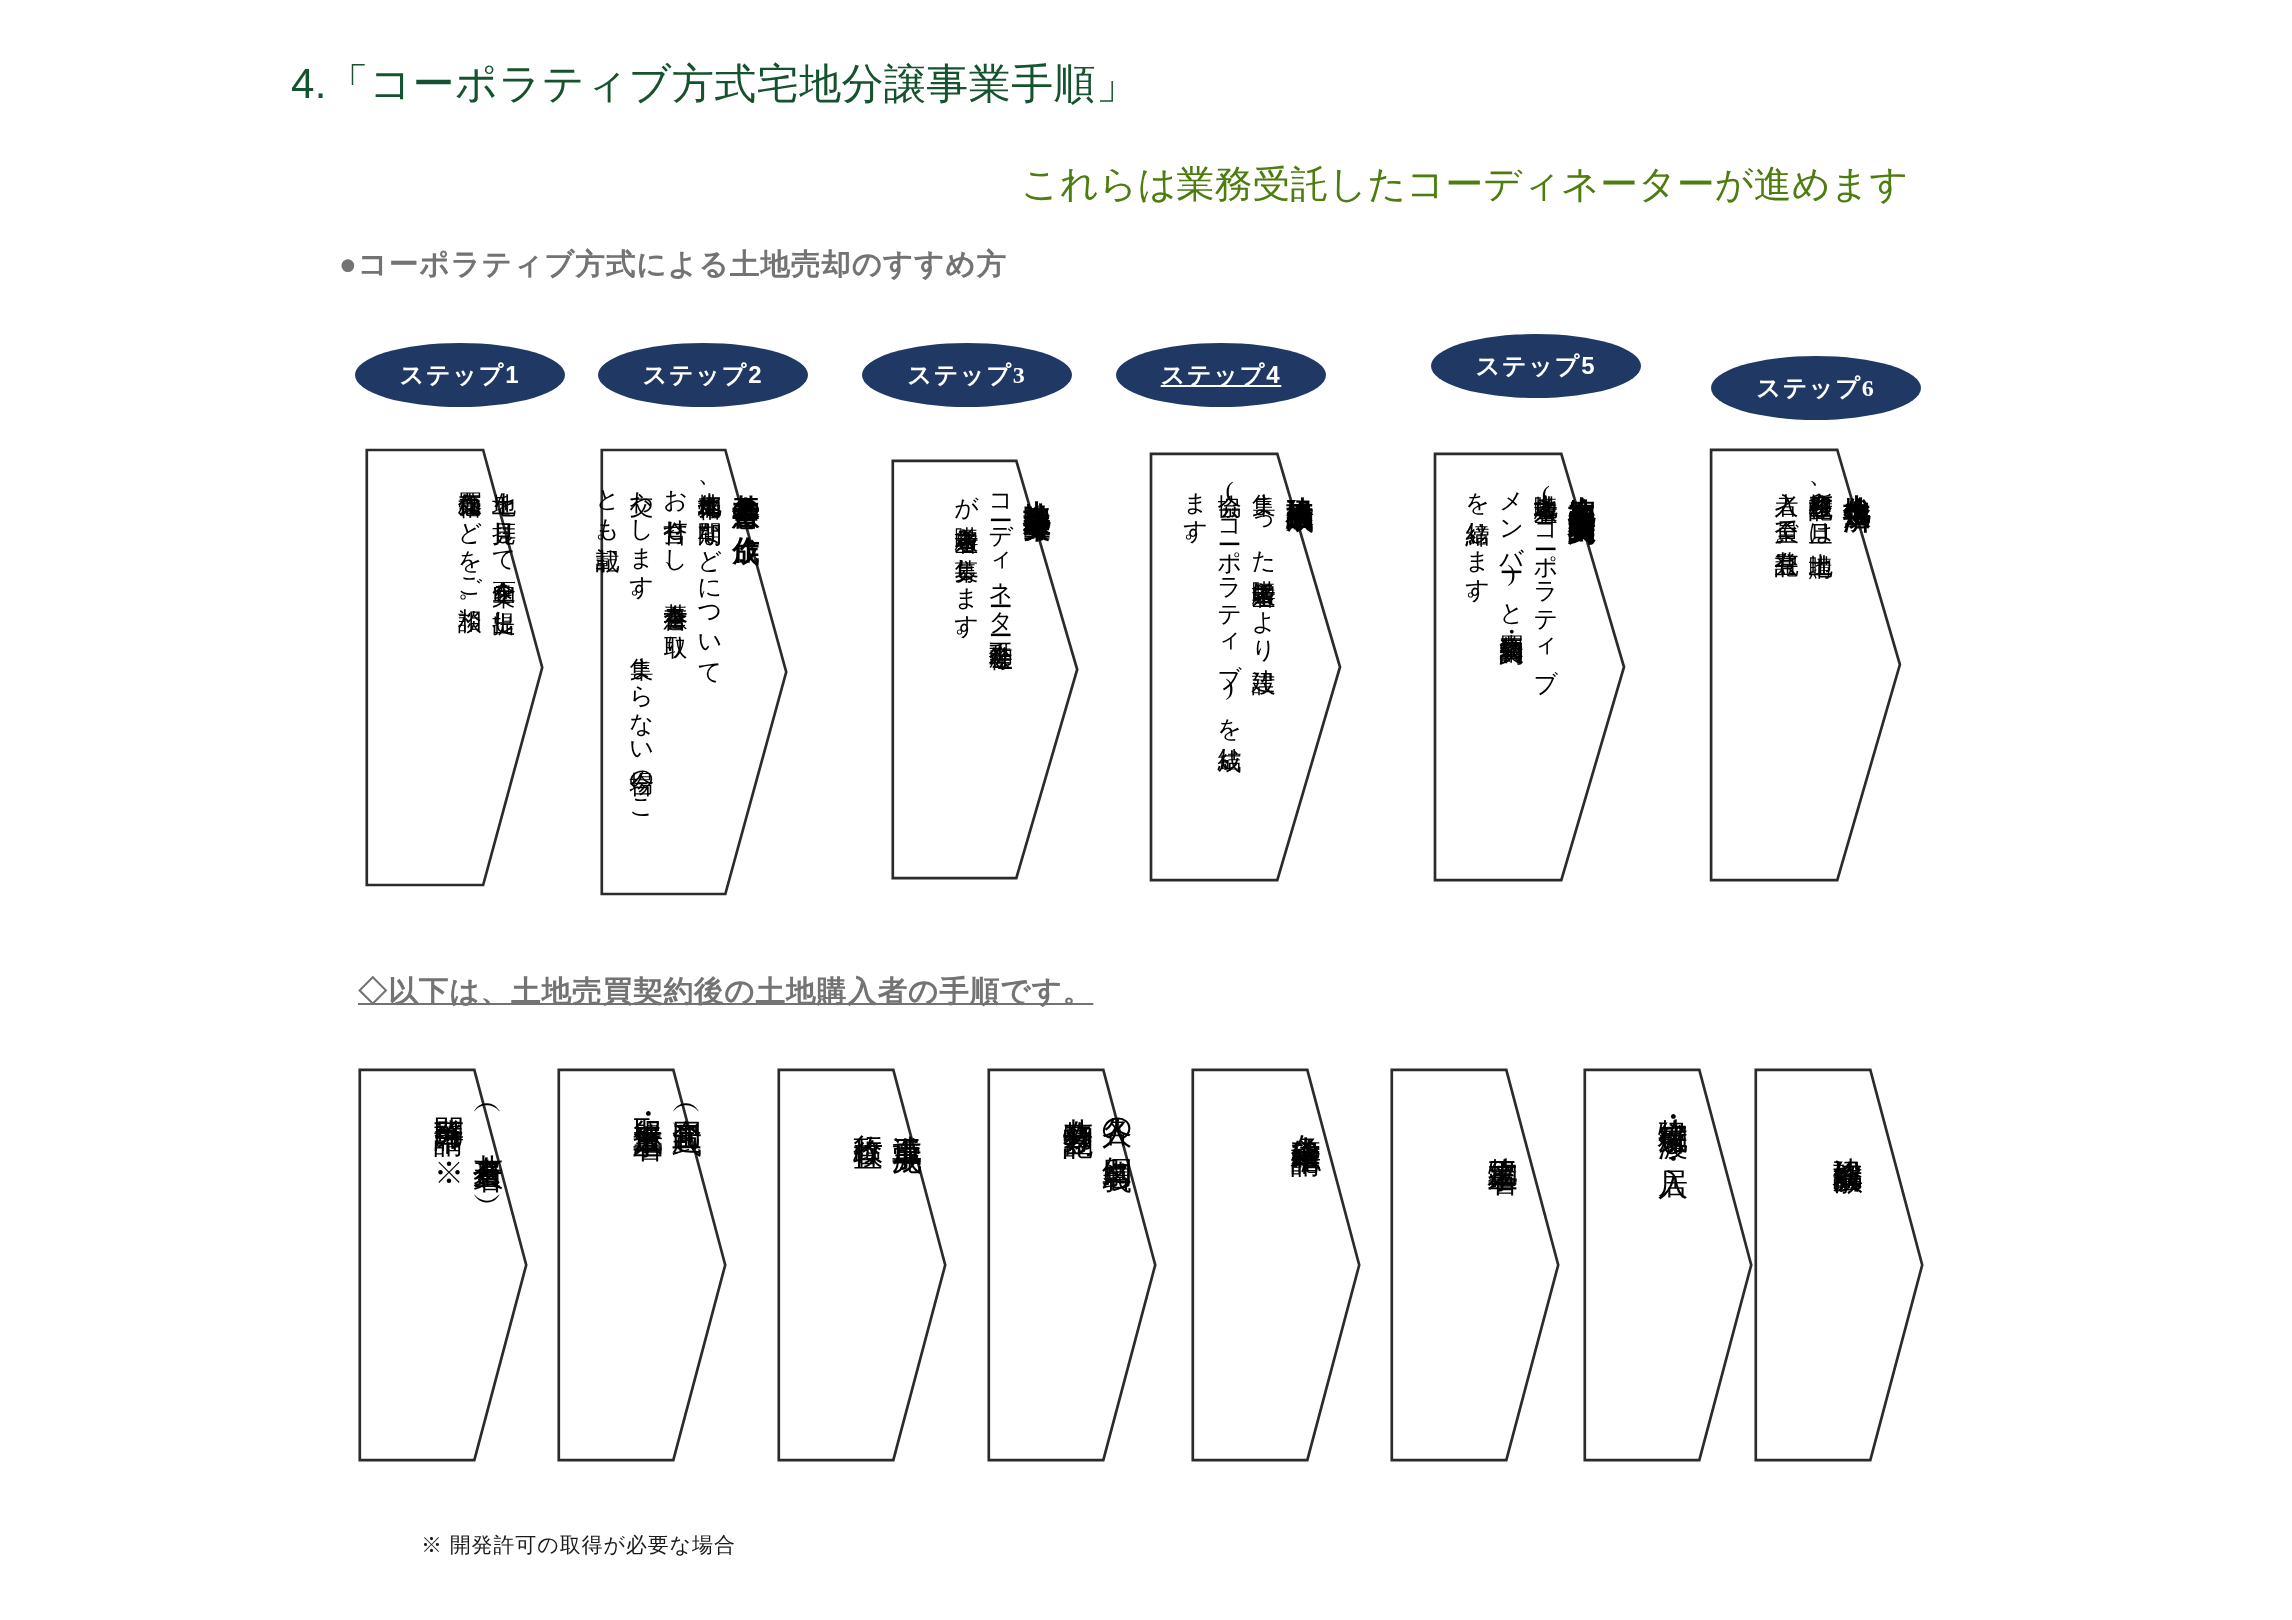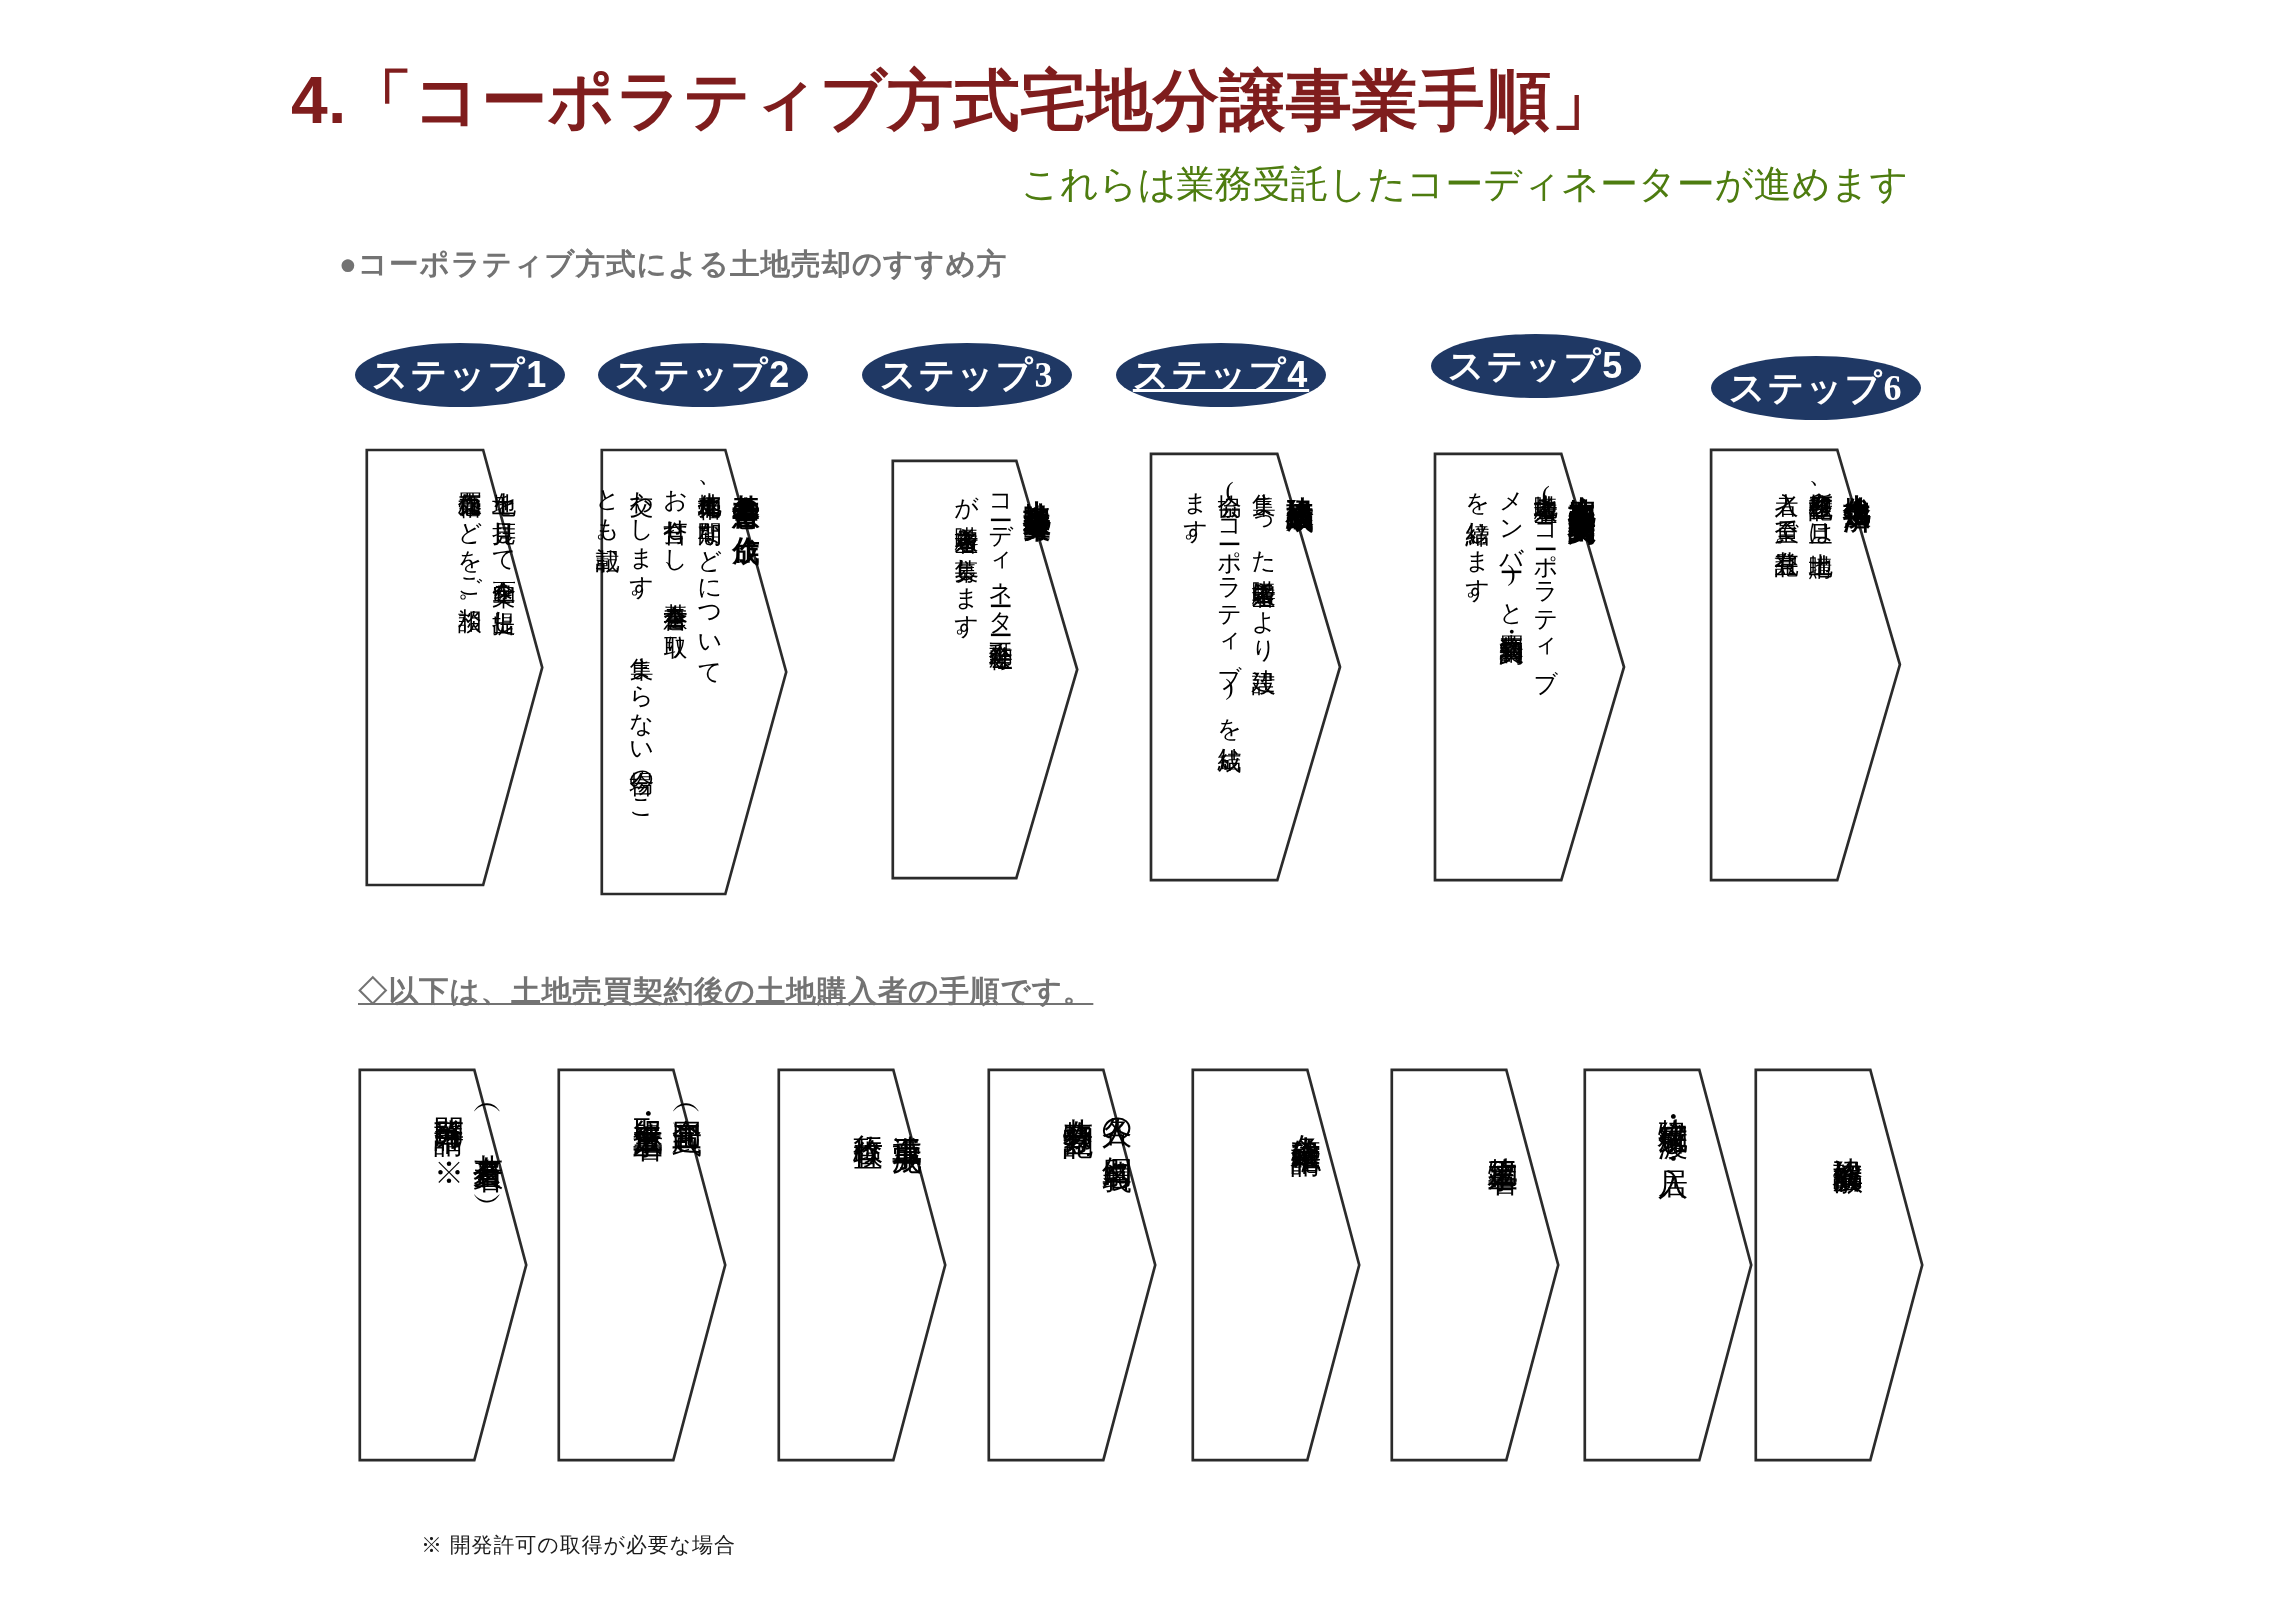--- a/index.html
+++ b/index.html
@@ -19,25 +19,25 @@
   
   #title-area {
     position: absolute;
     left: 0; top: 0;
     width: 2293px;
   }
   #main-title {
     position: absolute;
     left: 291px;
     top: 56px;
-    font-size: 66px;
-    font-weight: 700;
+    font-size: 42px;
+    font-weight: 400;
     letter-spacing: 0.4px;
     white-space: nowrap;
-    color: #7f1d1d;
+    color: #14532d;
   }
   #subtitle {
     position: absolute;
     left: 1021px;
     top: 159px;
     font-size: 38px;
     font-weight: 400;
     white-space: nowrap;
     color: #4d7c0f;
   }
@@ -66,21 +66,21 @@
   }
 
   
   .step-ellipse {
     position: absolute;
     width: 210px;
     height: 64px;
     border-radius: 50%;
     background: #1F3864;
     color: #ffffff;
-    font-size: 36px;
+    font-size: 24px;
     font-weight: bold;
     display: flex;
     align-items: center;
     justify-content: center;
     letter-spacing: 1.8px;
   }
 
   
   svg.chev-svg { position: absolute; overflow: visible; }
   svg.chev-svg polygon { fill: #ffffff; stroke: #2b2b2b; stroke-width: 3; }

